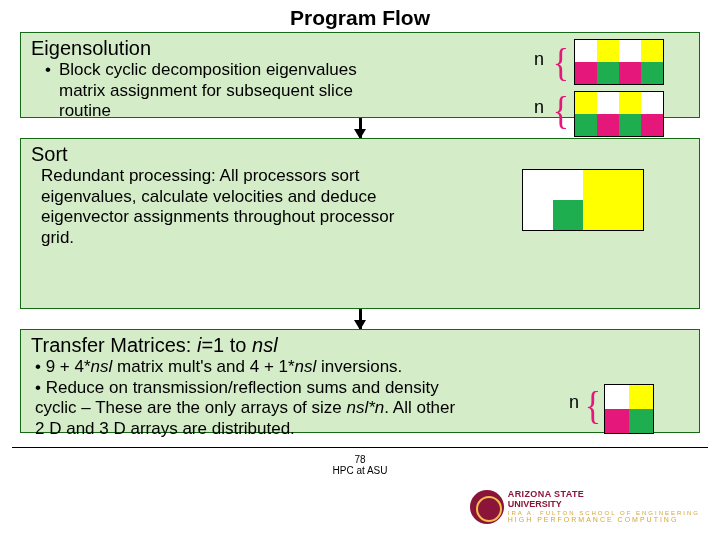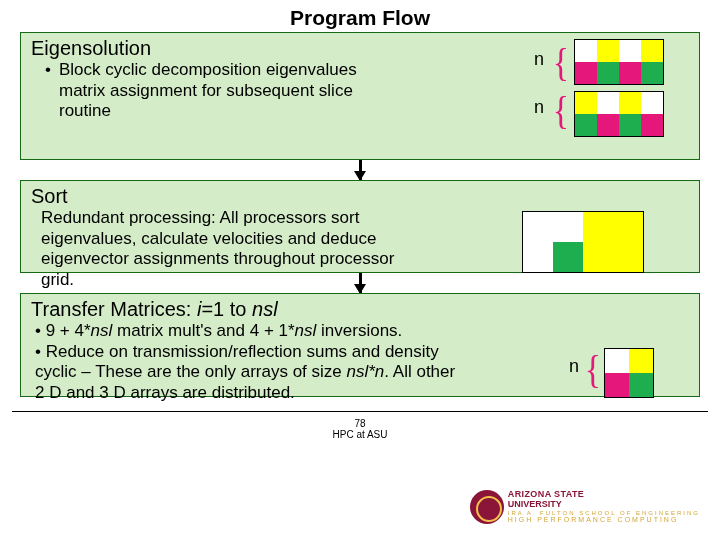--- a/index.html
+++ b/index.html
@@ -105,22 +105,22 @@
     left:6px; top:6px;
     width:22px; height:22px;
     border:2px solid #f3c14b;
     border-radius:50%;
   }
   .logo-text { font-size:9px; line-height:1.1; }
   .logo-main { color:#8a1538; font-weight:bold; letter-spacing:0.4px; }
   .logo-sub  { color:#8a1538; font-weight:bold; }
   .logo-sub2 { color:#d4a536; letter-spacing:2px; font-size:7px; }
   em.i { font-style: italic; }
-  .box1 { height:128px; }
-  .box2 { height:93px; }
+  .box1 { height:86px; }
+  .box2 { height:171px; }
   .box3 { height:104px; }
 </style>
 </head>
 <body>
 
 <div class="title">Program Flow</div>
 
 <div class="box box1">
   <div class="box-h">Eigensolution</div>
   <div class="box-body" style="max-width:380px;">

